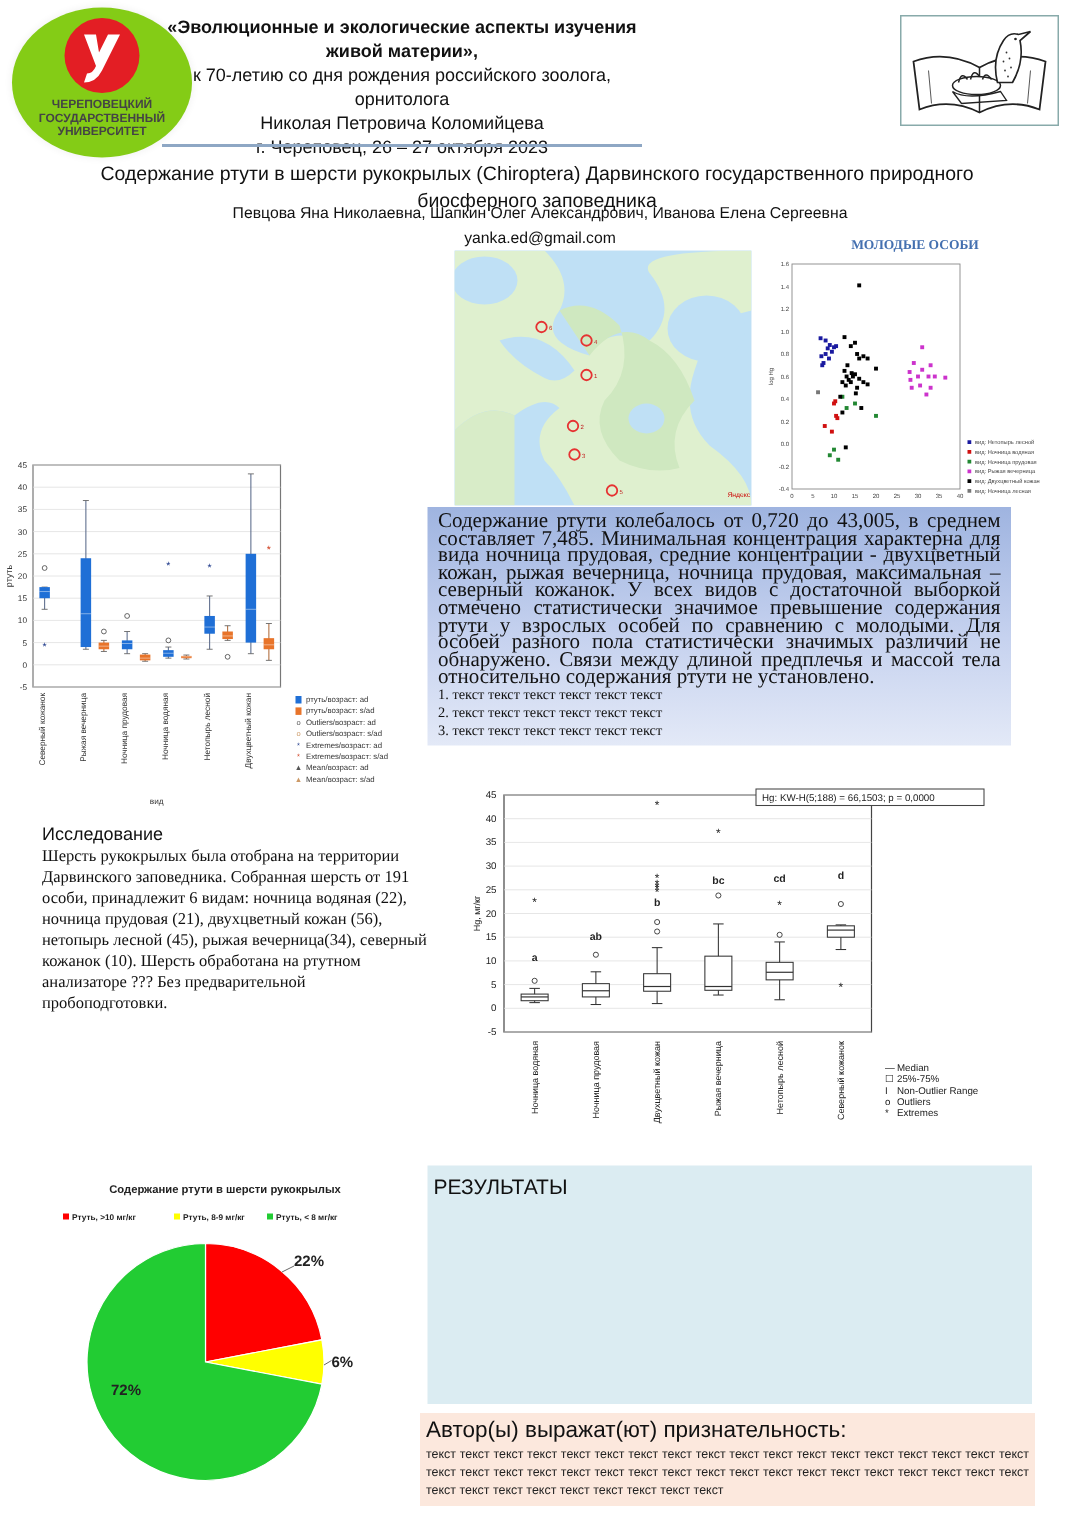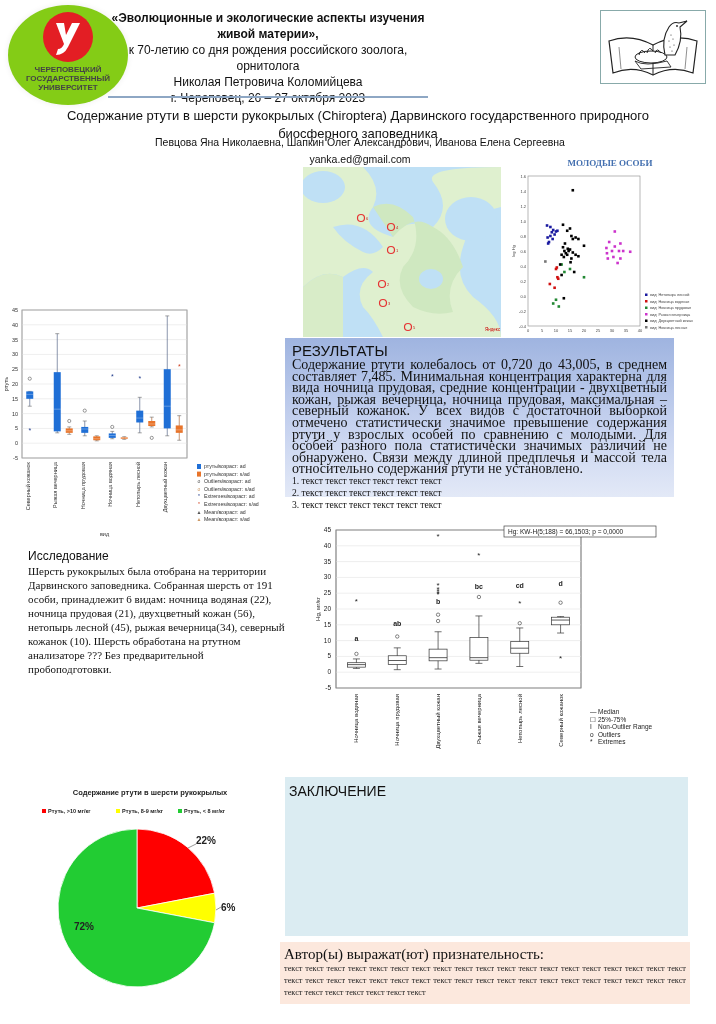--- a/index.html
+++ b/index.html
@@ -22,21 +22,21 @@
   .results h2 { font-family: "Liberation Sans", sans-serif; font-weight: normal; font-size: 15px; line-height: 17px; }
   .results p { font-family: "Liberation Serif", serif; font-size: 14px; line-height: 11.6px; text-align: justify; }
   .results ol { font-family: "Liberation Serif", serif; font-size: 9.6px; line-height: 12px; list-style: none; }
   .study { left: 28px; top: 549px; width: 262px; }
   .study h3 { font-weight: normal; font-size: 12px; line-height: 15px; }
   .study p { font-family: "Liberation Serif", serif; font-size: 11px; line-height: 14px; }
   .box2 { left: 312px; top: 522px; width: 380px; height: 262px; }
   .pie { left: 20px; top: 778px; width: 260px; height: 240px; }
   .conclusion { left: 285px; top: 777px; width: 403px; height: 159px; background: #dbecf2; padding: 6px 4px; }
   .conclusion h2 { font-weight: normal; font-size: 14px; }
-  .thanks { left: 280px; top: 942px; width: 410px; height: 62px; background: #fce8dd; padding: 3px 4px; font-family: Liberation Serif, serif; }
+  .thanks { left: 280px; top: 942px; width: 410px; height: 62px; background: #fce8dd; padding: 3px 4px; }
   .thanks h2 { font-weight: normal; font-size: 15px; line-height: 18px; }
   .thanks p { font-size: 8.3px; line-height: 12px; text-align: justify; color: #222; }
   svg text { font-family: "Liberation Sans", sans-serif; }
 </style>
 </head>
 <body>
 
 <div class="abs logo-left">
   <svg width="52" height="52" viewBox="0 0 52 52">
     <circle cx="26" cy="26" r="25" fill="#e31e24"></circle>
@@ -336,21 +336,20 @@
       <text x="199" y="204" font-size="5" text-anchor="middle" fill="#d04020">*</text>
       <text x="204" y="204" font-size="5.2" fill="#333">Extremes/возраст: s/ad</text>
       <text x="199" y="211.6" font-size="5" text-anchor="middle" fill="#555">▲</text>
       <text x="204" y="211.6" font-size="5.2" fill="#333">Mean/возраст: ad</text>
       <text x="199" y="219.2" font-size="5" text-anchor="middle" fill="#c96">▲</text>
       <text x="204" y="219.2" font-size="5.2" fill="#333">Mean/возраст: s/ad</text>
     </svg>
 </div>
 
 <div class="abs results">
-  <h2>РЕЗУЛЬТАТЫ</h2>
   <p>Содержание ртути колебалось от 0,720 до 43,005, в среднем составляет 7,485. Минимальная концентрация характерна для вида ночница прудовая, средние концентрации - двухцветный кожан, рыжая вечерница, ночница прудовая, максимальная – северный кожанок. У всех видов с достаточной выборкой отмечено статистически значимое превышение содержания ртути у взрослых особей по сравнению с молодыми. Для особей разного пола статистически значимых различий не обнаружено. Связи между длиной предплечья и массой тела относительно содержания ртути не установлено.</p>
   <ol>
     <li>1.    текст текст текст текст текст текст</li>
     <li>2.   текст текст текст текст текст текст</li>
     <li>3.   текст текст текст текст текст текст</li>
   </ol>
 </div>
 
 <div class="abs study">
   <h3>Исследование</h3>
@@ -471,19 +470,19 @@
       <path d="M117 130 L194.60069280756642 144.80312385227225 A79 79 0 1 1 116.99999999999999 51 Z" fill="#22cc33" stroke="#fff" stroke-width="0.8"></path>
       <line x1="168" y1="70" x2="176" y2="66" stroke="#555" stroke-width="0.6"></line>
       <text x="176" y="66" font-size="10" font-weight="bold" fill="#222" font-family="Liberation Serif, serif">22%</text>
       <line x1="196" y1="132" x2="201" y2="129" stroke="#555" stroke-width="0.6"></line>
       <text x="201" y="133" font-size="10" font-weight="bold" fill="#222" font-family="Liberation Serif, serif">6%</text>
       <text x="54" y="152" font-size="10" font-weight="bold" fill="#222" font-family="Liberation Serif, serif">72%</text>
     </svg>
 </div>
 
 <div class="abs conclusion">
-  <h2>ЗАКЛЮЧЕНИЕ</h2>
+  <h2>РЕЗУЛЬТАТЫ</h2>
 </div>
 
 <div class="abs thanks">
   <h2>Автор(ы) выражат(ют) признательность:</h2>
   <p>текст текст текст текст текст текст текст текст текст текст текст текст текст текст текст текст текст текст текст текст текст текст текст текст текст текст текст текст текст текст текст текст текст текст текст текст текст текст текст текст текст текст текст текст текст</p>
 </div>
 
 </body></html>

